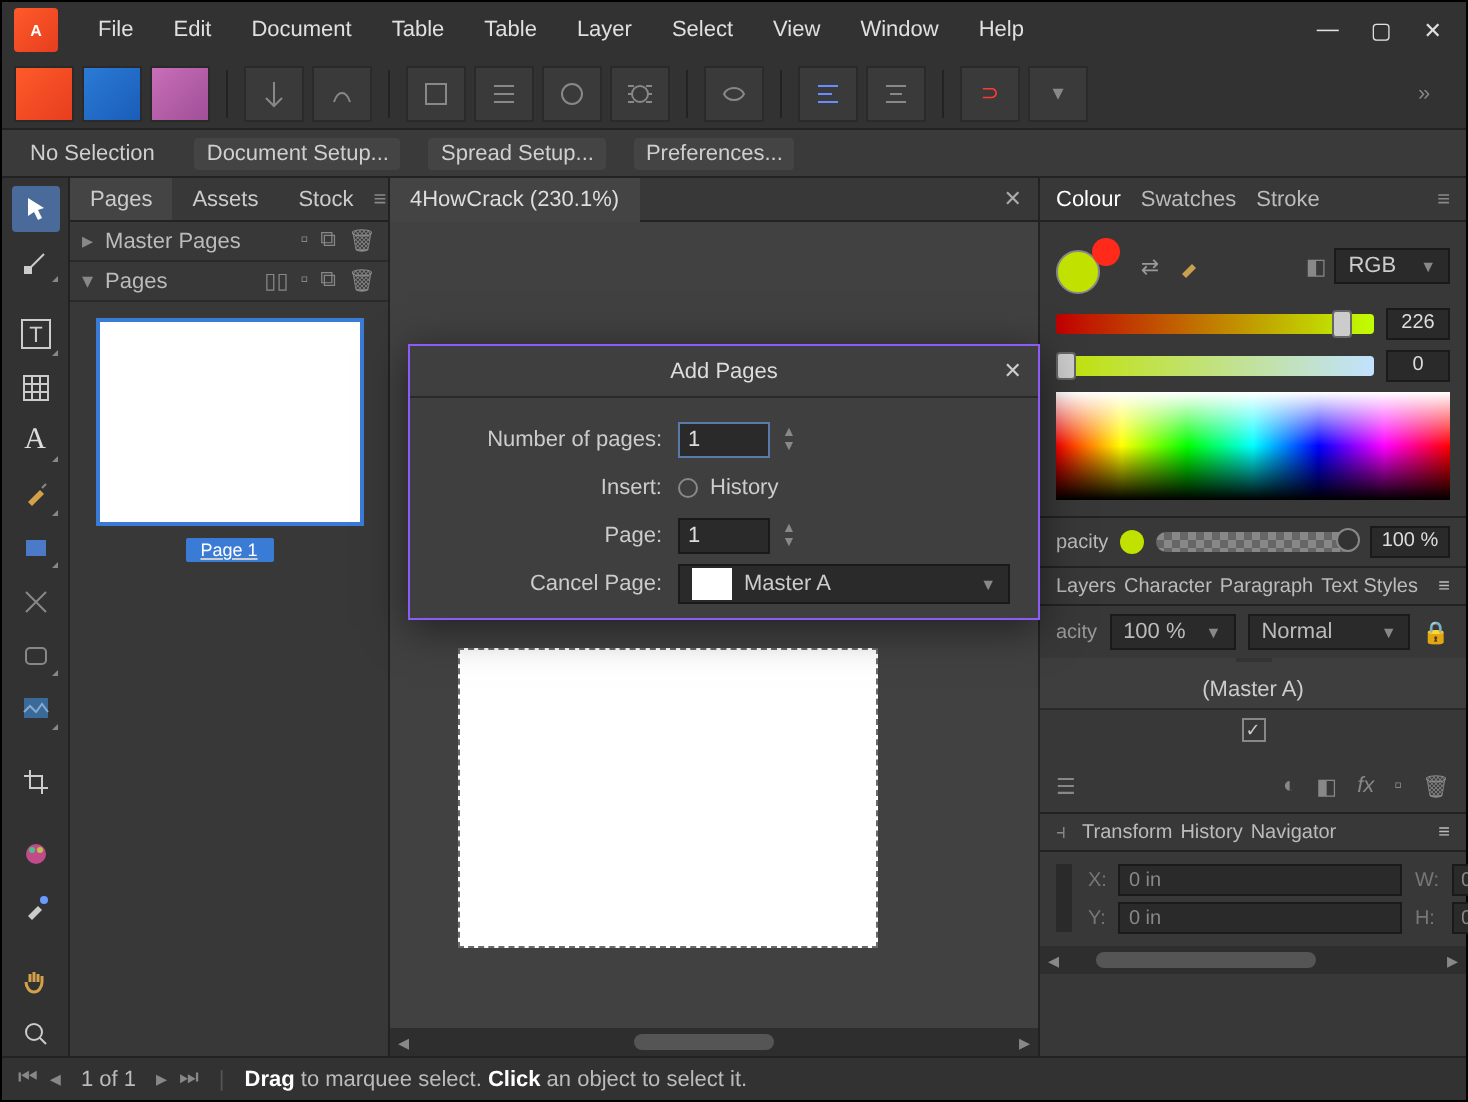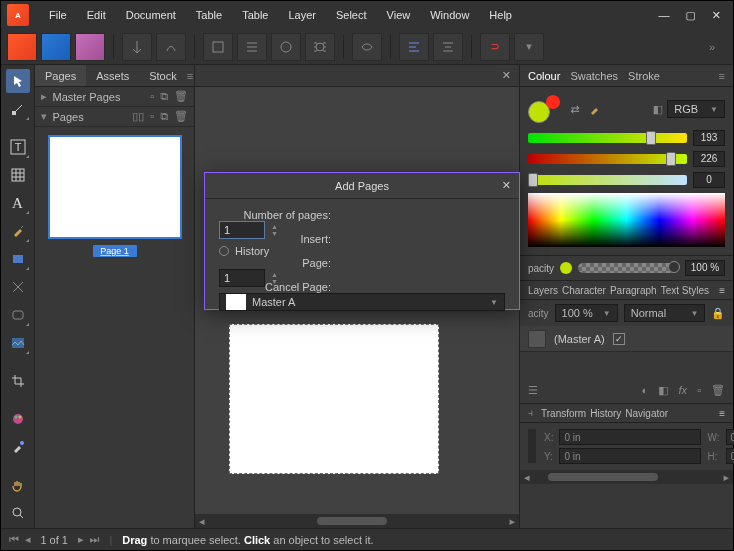--- a/index.html
+++ b/index.html
@@ -57,21 +57,21 @@
   .canvas-tabs .ct{padding:0 10px;line-height:22px;background:#444;color:#ddd;}
   .canvas-tabs .cx{margin-left:auto;padding:0 8px;color:#aaa;}
   .canvas-body{flex:1;position:relative;overflow:hidden;}
   .doc-preview{position:absolute;left:34px;bottom:40px;width:210px;height:150px;background:#fff;border:1px dashed #6a6a6a;}
 
   
   .dialog{position:absolute;left:204px;top:172px;width:316px;background:#3f3f3f;border:1px solid #8b5cf6;box-shadow:0 4px 20px rgba(0,0,0,0.5);z-index:50;}
   .dlg-title{height:26px;display:flex;align-items:center;justify-content:center;color:#ddd;position:relative;border-bottom:1px solid #2a2a2a;}
   .dlg-title .dx{position:absolute;right:8px;color:#ccc;}
   .dlg-body{padding:10px 14px 4px;}
-  .frow{display:flex;height:22px;margin-bottom:2px;flex-direction:column;}
+  .frow{display:flex;align-items:center;height:22px;margin-bottom:2px;}
   .frow .lbl{width:120px;text-align:right;padding-right:8px;color:#ccc;font-size:11px;}
   .frow .val{display:flex;align-items:center;gap:6px;color:#ccc;}
   .ninput{width:46px;height:18px;background:#2a2a2a;border:1px solid #5a7ba8;color:#ddd;padding:0 4px;font-size:11px;}
   .spin{display:flex;flex-direction:column;gap:0;color:#888;font-size:7px;line-height:7px;}
   .radio{width:10px;height:10px;border-radius:50%;border:1px solid #888;display:inline-block;}
   .radio.on::after{content:"";display:block;width:4px;height:4px;background:#ddd;border-radius:50%;margin:2px;}
   .mp-sel{display:flex;align-items:center;background:#2a2a2a;border:1px solid #1a1a1a;height:20px;flex:1;}
   .mp-swatch{width:20px;height:16px;background:#fff;margin:0 6px;}
   .dlg-btns{display:flex;justify-content:flex-end;gap:20px;padding:8px 20px 12px;border-top:1px solid #2a2a2a;margin-top:8px;}
   .dlg-btns .btn{min-width:64px;height:22px;background:#4a4a4a;border:1px solid #2a2a2a;color:#ddd;text-align:center;line-height:20px;}
@@ -95,21 +95,21 @@
     linear-gradient(to bottom, rgba(255,255,255,1), rgba(255,255,255,0) 50%, rgba(0,0,0,0) 50%, rgba(0,0,0,1)),
     linear-gradient(to right,#ff0000,#ffff00,#00ff00,#00ffff,#0000ff,#ff00ff,#ff0000);}
   .opacity{display:flex;align-items:center;gap:6px;padding:4px 8px;border-top:1px solid #222;}
   .op-label{color:#bbb;font-size:10px;}
   .op-track{flex:1;height:10px;background:repeating-conic-gradient(#666 0 25%,#888 0 50%) 0 0/8px 8px;border-radius:5px;position:relative;}
   .op-knob{position:absolute;right:-1px;top:-2px;width:12px;height:12px;border:1px solid #888;border-radius:50%;background:#333;}
 
   .layers-head{display:flex;align-items:center;height:20px;gap:4px;padding:0 8px;border-top:1px solid #222;border-bottom:1px solid #222;color:#bbb;font-size:10px;}
   .layers-ctrl{display:flex;align-items:center;gap:6px;padding:4px 8px;color:#bbb;}
   .dd{background:#2a2a2a;border:1px solid #1a1a1a;height:18px;padding:0 6px;display:flex;align-items:center;gap:4px;}
-  .layer-row{display:flex;align-items:center;height:26px;padding:0 8px;gap:8px;color:#ccc;background:#3e3e3e;border-bottom:1px solid #2a2a2a;}
+  .layer-row{display:flex;align-items:center;height:26px;padding:0 8px;gap:8px;color:#ccc;background:#3e3e3e;border-bottom:1px solid #2a2a2a;flex-direction:column;}
   .chk{width:12px;height:12px;border:1px solid #888;display:flex;align-items:center;justify-content:center;font-size:9px;}
 
   .layer-icons{display:flex;align-items:center;gap:10px;padding:6px 8px;color:#888;}
   .layer-icons .ra{margin-left:auto;display:flex;gap:10px;}
 
   .transform{padding:6px 8px;}
   .tx-grid{display:flex;gap:8px;}
   .anchor{width:34px;height:34px;background:#2a2a2a;display:grid;grid-template-columns:repeat(3,1fr);grid-template-rows:repeat(3,1fr);gap:1px;padding:3px;}
   .anchor div{background:#444;}
   .tx-fields{flex:1;display:grid;grid-template-columns:auto 1fr auto 1fr;gap:3px 6px;align-items:center;color:#777;font-size:10px;}
@@ -210,20 +210,26 @@
       </div>
     <div class="tbtn">
         <span style="color:#888">▾</span>
       </div>
     <div style="flex:1"></div>
     <div class="tbtn" style="background:transparent;border:none">
         <span style="color:#888">»</span>
       </div>
   </div>
 
+  <div class="context">
+    <span class="cb plain">No Selection</span>
+    <span class="cb">Document Setup...</span>
+    <span class="cb">Spread Setup...</span>
+    <span class="cb">Preferences...</span>
+  </div>
 
   <div class="main">
 
     <div class="toolstrip">
       <div class="tool active">
           <svg width="14" height="14">
             <path d="M3 2l8 5-3 1 2 4-2 1-2-4-3 2z" fill="#fff"></path>
           </svg>
         </div>
       <div class="tool">
@@ -348,20 +354,21 @@
               </span>
           </div>
           <div class="thumb-area">
             <div class="thumb"></div>
             <div class="thumb-lbl">Page 1</div>
           </div>
         </div>
 
         <div class="canvas">
           <div class="canvas-tabs">
+            <div class="ct">4HowCrack (230.1%)</div>
             <div class="cx">✕</div>
           </div>
           <div class="canvas-body">
             <div class="doc-preview"></div>
           </div>
           <div class="hscroll">
             <span style="padding:0 4px;color:#888">◂</span>
             <div class="sbar">
                 <div class="sthumb" style="left:35%;width:26%"></div>
               </div>
@@ -389,26 +396,20 @@
           <svg width="14" height="14">
               <path d="M3 11l5-5 2 2-5 5z" fill="#c8a050"></path>
             </svg>
           <div class="mode-sel">
             <span style="color:#888">◧</span>
             <div class="mode-box">
                 <span>RGB</span>
                 <span style="color:#888;font-size:8px;margin-left:8px">▼</span>
               </div>
           </div>
-        </div>
-        <div class="slider">
-          <div class="track" style="background:linear-gradient(to right,#00e200,#ffe200)">
-              <div class="knob" style="left:74%"></div>
-            </div>
-          <div class="sval">193</div>
         </div>
         <div class="slider">
           <div class="track" style="background:linear-gradient(to right,#c10000,#c1ff00)">
               <div class="knob" style="left:87%"></div>
             </div>
           <div class="sval">226</div>
         </div>
         <div class="slider">
           <div class="track" style="background:linear-gradient(to right,#c1e200,#c1e2ff)">
               <div class="knob" style="left:0%"></div>

